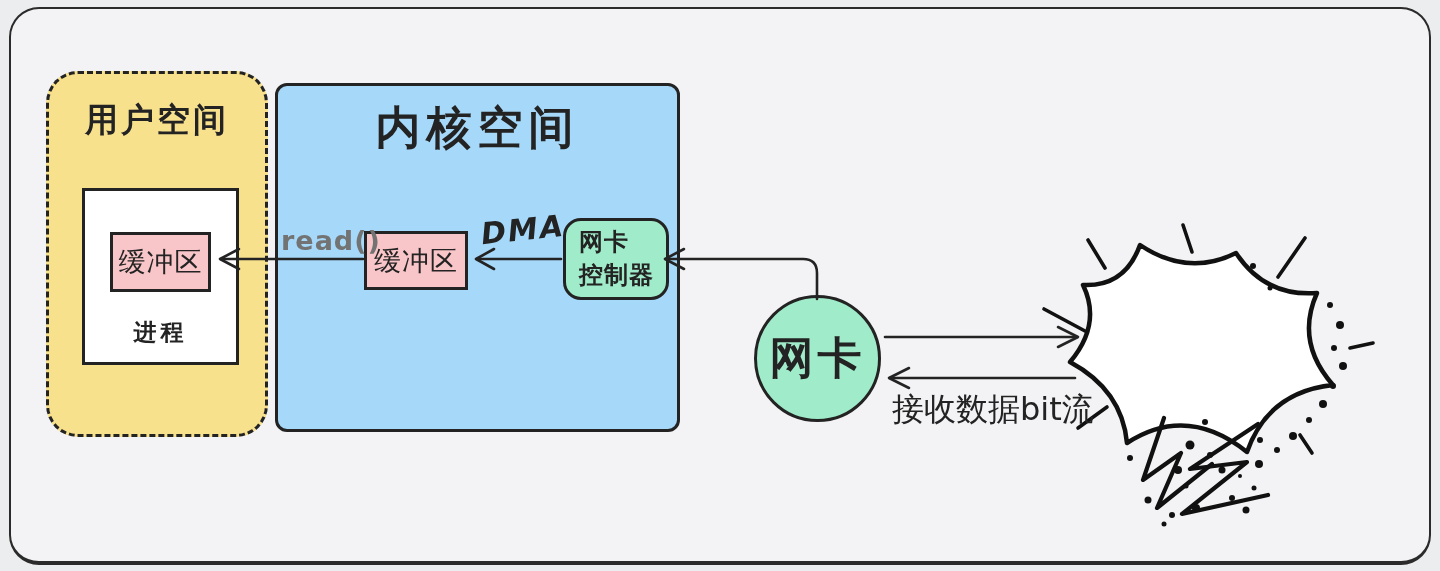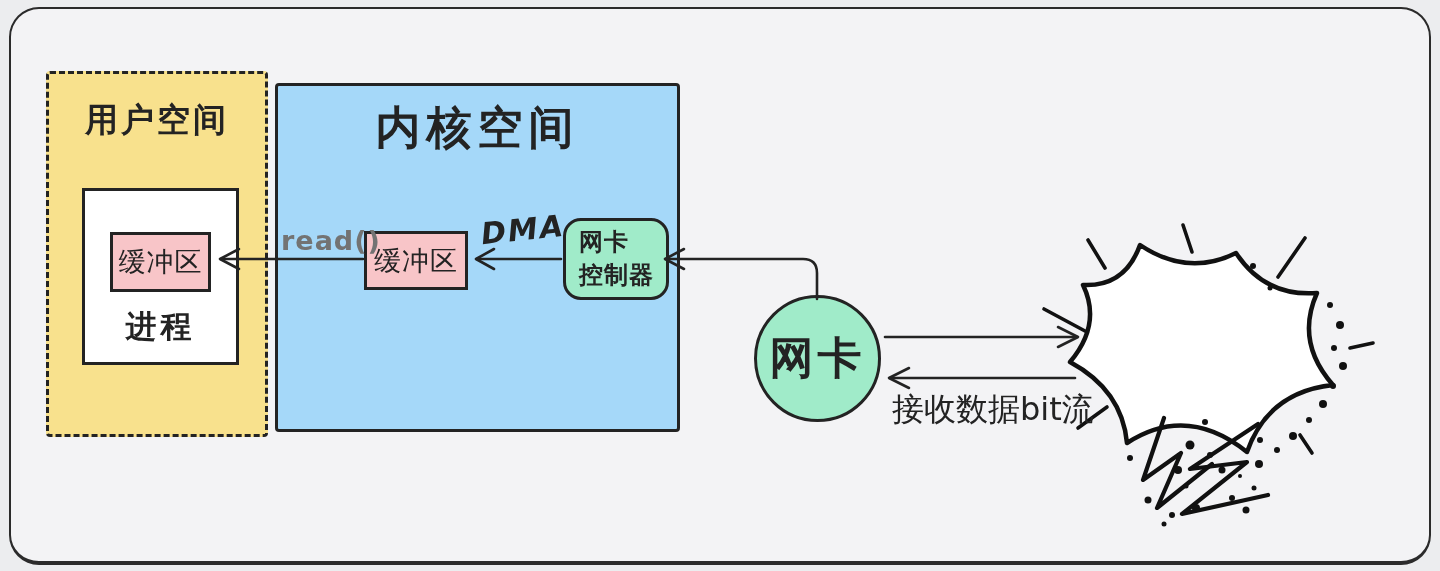--- a/index.html
+++ b/index.html
@@ -7,35 +7,35 @@
     --yellow:#F8E18D; --blue:#A5D8F9; --pink:#F8C5C8; --green:#A0EBC9; --white:#FFFFFF;
   }
   *{margin:0;padding:0;box-sizing:border-box;}
   body{font-family:"DejaVu Sans","Liberation Sans",sans-serif;color:var(--outline);}
   .canvas{position:relative;width:1440px;height:571px;background:var(--bg-outer);overflow:hidden;}
   .frame{position:absolute;left:9px;top:7px;right:9px;bottom:6px;background:var(--bg-inner);
          border:2.5px solid #2b2b2b;border-bottom-width:4px;border-radius:30px;}
 
   
   .user-space{position:absolute;left:46px;top:71px;width:222px;height:366px;
-              background:var(--yellow);border:3.5px dashed var(--outline);border-radius:4px;}
+              background:var(--yellow);border:3.5px dashed var(--outline);border-radius:32px;}
   .us-title{position:absolute;top:24px;left:0;right:0;text-align:center;
             font-size:33px;font-weight:600;letter-spacing:3px;}
   .process-box{position:absolute;left:33px;top:114px;width:157px;height:177px;
                background:var(--white);border:3px solid var(--outline);}
   .buffer{background:var(--pink);border:3px solid var(--outline);
           display:flex;align-items:center;justify-content:center;
           font-size:27px;font-weight:500;letter-spacing:1px;text-align:right;}
   .user-buffer{position:absolute;left:25px;top:41px;width:101px;height:60px;}
   .process-label{position:absolute;bottom:14px;left:0;right:0;text-align:center;
-                 font-size:31px;font-weight:600;letter-spacing:4px;}
+                 font-size:23px;font-weight:600;letter-spacing:4px;}
 
   
   .kernel-space{position:absolute;left:275px;top:83px;width:405px;height:349px;
-                background:var(--blue);border:3px solid var(--outline);border-radius:4px;}
+                background:var(--blue);border:3px solid var(--outline);border-radius:12px;}
   .ks-title{position:absolute;top:12px;left:0;right:0;text-align:center;
             font-size:45px;font-weight:600;letter-spacing:6px;}
   .kernel-buffer{position:absolute;left:86px;top:145px;width:104px;height:59px;}
   .nic-controller{position:absolute;left:285px;top:132px;width:106px;height:82px;
                   background:var(--green);border:3px solid var(--outline);border-radius:18px;
                   display:flex;flex-direction:column;justify-content:center;
                   padding-left:13px;font-size:24px;font-weight:600;line-height:1.38;letter-spacing:1px;}
 
   
   .nic-circle{position:absolute;left:754px;top:295px;width:127px;height:127px;border-radius:50%;

